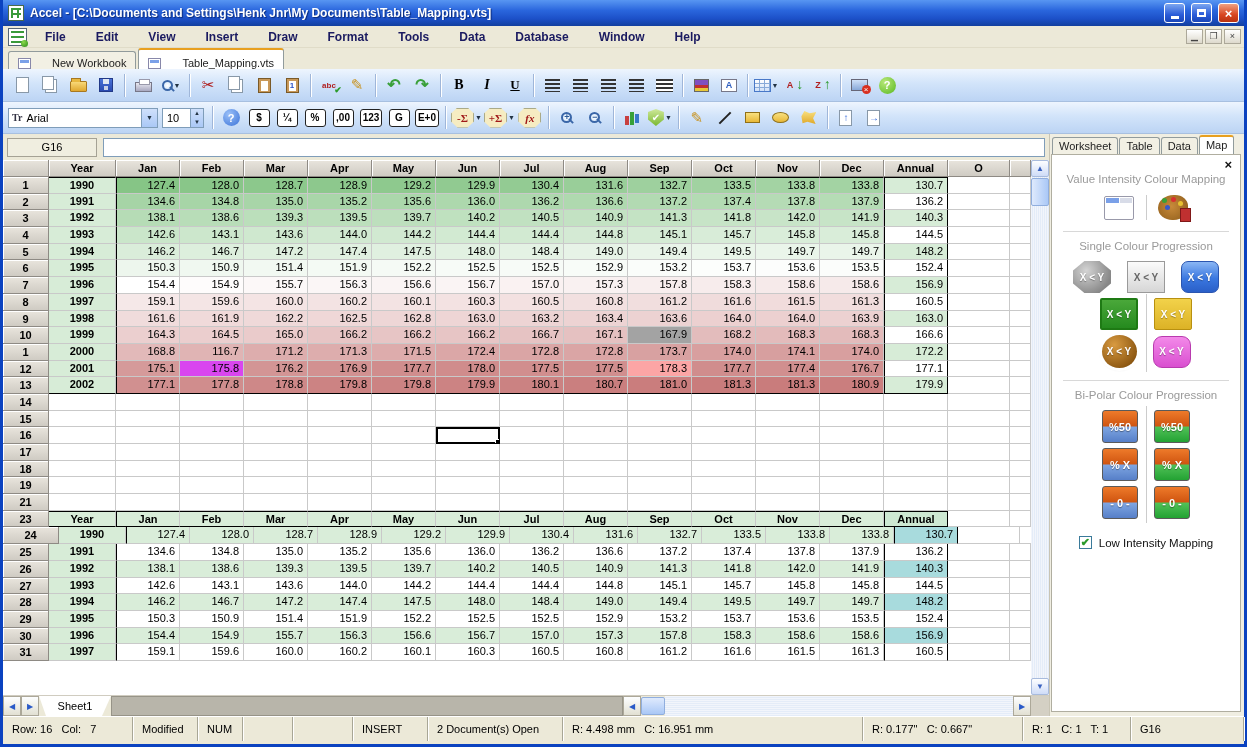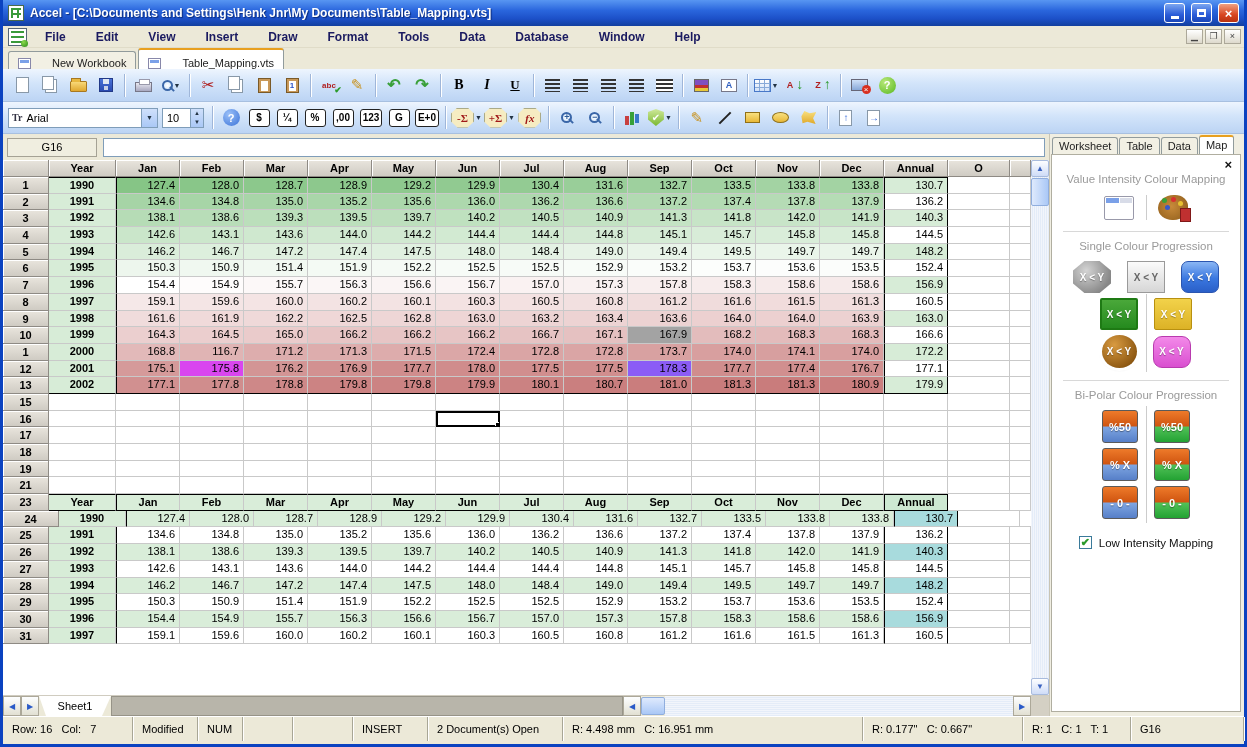--- a/index.html
+++ b/index.html
@@ -641,21 +641,21 @@
               <span class="hcell" style="width: 46px;">12</span>
               <span class="gcell ctr bld" style="width: 67px; background: rgb(215, 236, 215);">2001</span>
               <span class="gcell num bl" style="width: 64px; background: rgb(213, 154, 154);">175.1</span>
               <span class="gcell num" style="width: 64px; background: #d946ef;">175.8</span>
               <span class="gcell num" style="width: 64px; background: rgb(211, 149, 149);">176.2</span>
               <span class="gcell num" style="width: 64px; background: rgb(210, 145, 145);">176.9</span>
               <span class="gcell num" style="width: 64px; background: rgb(208, 141, 141);">177.7</span>
               <span class="gcell num" style="width: 64px; background: rgb(208, 140, 140);">178.0</span>
               <span class="gcell num" style="width: 64px; background: rgb(209, 142, 142);">177.5</span>
               <span class="gcell num" style="width: 64px; background: rgb(209, 142, 142);">177.5</span>
-              <span class="gcell num" style="width: 64px; background: #8b5cf6;">178.3</span>
+              <span class="gcell num" style="width: 64px; background: #fca5a5;">178.3</span>
               <span class="gcell num" style="width: 64px; background: rgb(208, 141, 141);">177.7</span>
               <span class="gcell num" style="width: 64px; background: rgb(209, 143, 143);">177.4</span>
               <span class="gcell num" style="width: 64px; background: rgb(210, 146, 146);">176.7</span>
               <span class="gcell num bl br" style="width: 64px; background: rgb(255, 255, 255);">177.1</span>
               <span class="gcell" style="width: 62px;"></span>
               <span class="gcell" style="width: 21px;"></span>
             </div>
             <div class="grow">
               <span class="hcell" style="width: 46px;">13</span>
               <span class="gcell ctr bld bb" style="width: 67px; background: rgb(215, 236, 215);">2002</span>
@@ -665,20 +665,39 @@
               <span class="gcell num bb" style="width: 64px; background: rgb(204, 131, 131);">179.8</span>
               <span class="gcell num bb" style="width: 64px; background: rgb(204, 131, 131);">179.8</span>
               <span class="gcell num bb" style="width: 64px; background: rgb(204, 131, 131);">179.9</span>
               <span class="gcell num bb" style="width: 64px; background: rgb(203, 130, 130);">180.1</span>
               <span class="gcell num bb" style="width: 64px; background: rgb(202, 127, 127);">180.7</span>
               <span class="gcell num bb" style="width: 64px; background: rgb(202, 125, 125);">181.0</span>
               <span class="gcell num bb" style="width: 64px; background: rgb(201, 124, 124);">181.3</span>
               <span class="gcell num bb" style="width: 64px; background: rgb(201, 124, 124);">181.3</span>
               <span class="gcell num bb" style="width: 64px; background: rgb(202, 126, 126);">180.9</span>
               <span class="gcell num bl br bb" style="width: 64px; background: rgb(215, 236, 215);">179.9</span>
+              <span class="gcell" style="width: 62px;"></span>
+              <span class="gcell" style="width: 21px;"></span>
+            </div>
+            <div class="grow">
+              <span class="hcell" style="width: 46px;">14</span>
+              <span class="gcell" style="width: 67px;"></span>
+              <span class="gcell" style="width: 64px;"></span>
+              <span class="gcell" style="width: 64px;"></span>
+              <span class="gcell" style="width: 64px;"></span>
+              <span class="gcell" style="width: 64px;"></span>
+              <span class="gcell" style="width: 64px;"></span>
+              <span class="gcell" style="width: 64px;"></span>
+              <span class="gcell" style="width: 64px;"></span>
+              <span class="gcell" style="width: 64px;"></span>
+              <span class="gcell" style="width: 64px;"></span>
+              <span class="gcell" style="width: 64px;"></span>
+              <span class="gcell" style="width: 64px;"></span>
+              <span class="gcell" style="width: 64px;"></span>
+              <span class="gcell" style="width: 64px;"></span>
               <span class="gcell" style="width: 62px;"></span>
               <span class="gcell" style="width: 21px;"></span>
             </div>
             <div class="grow">
               <span class="hcell" style="width: 46px;">15</span>
               <span class="gcell" style="width: 67px;"></span>
               <span class="gcell" style="width: 64px;"></span>
               <span class="gcell" style="width: 64px;"></span>
               <span class="gcell" style="width: 64px;"></span>
               <span class="gcell" style="width: 64px;"></span>

